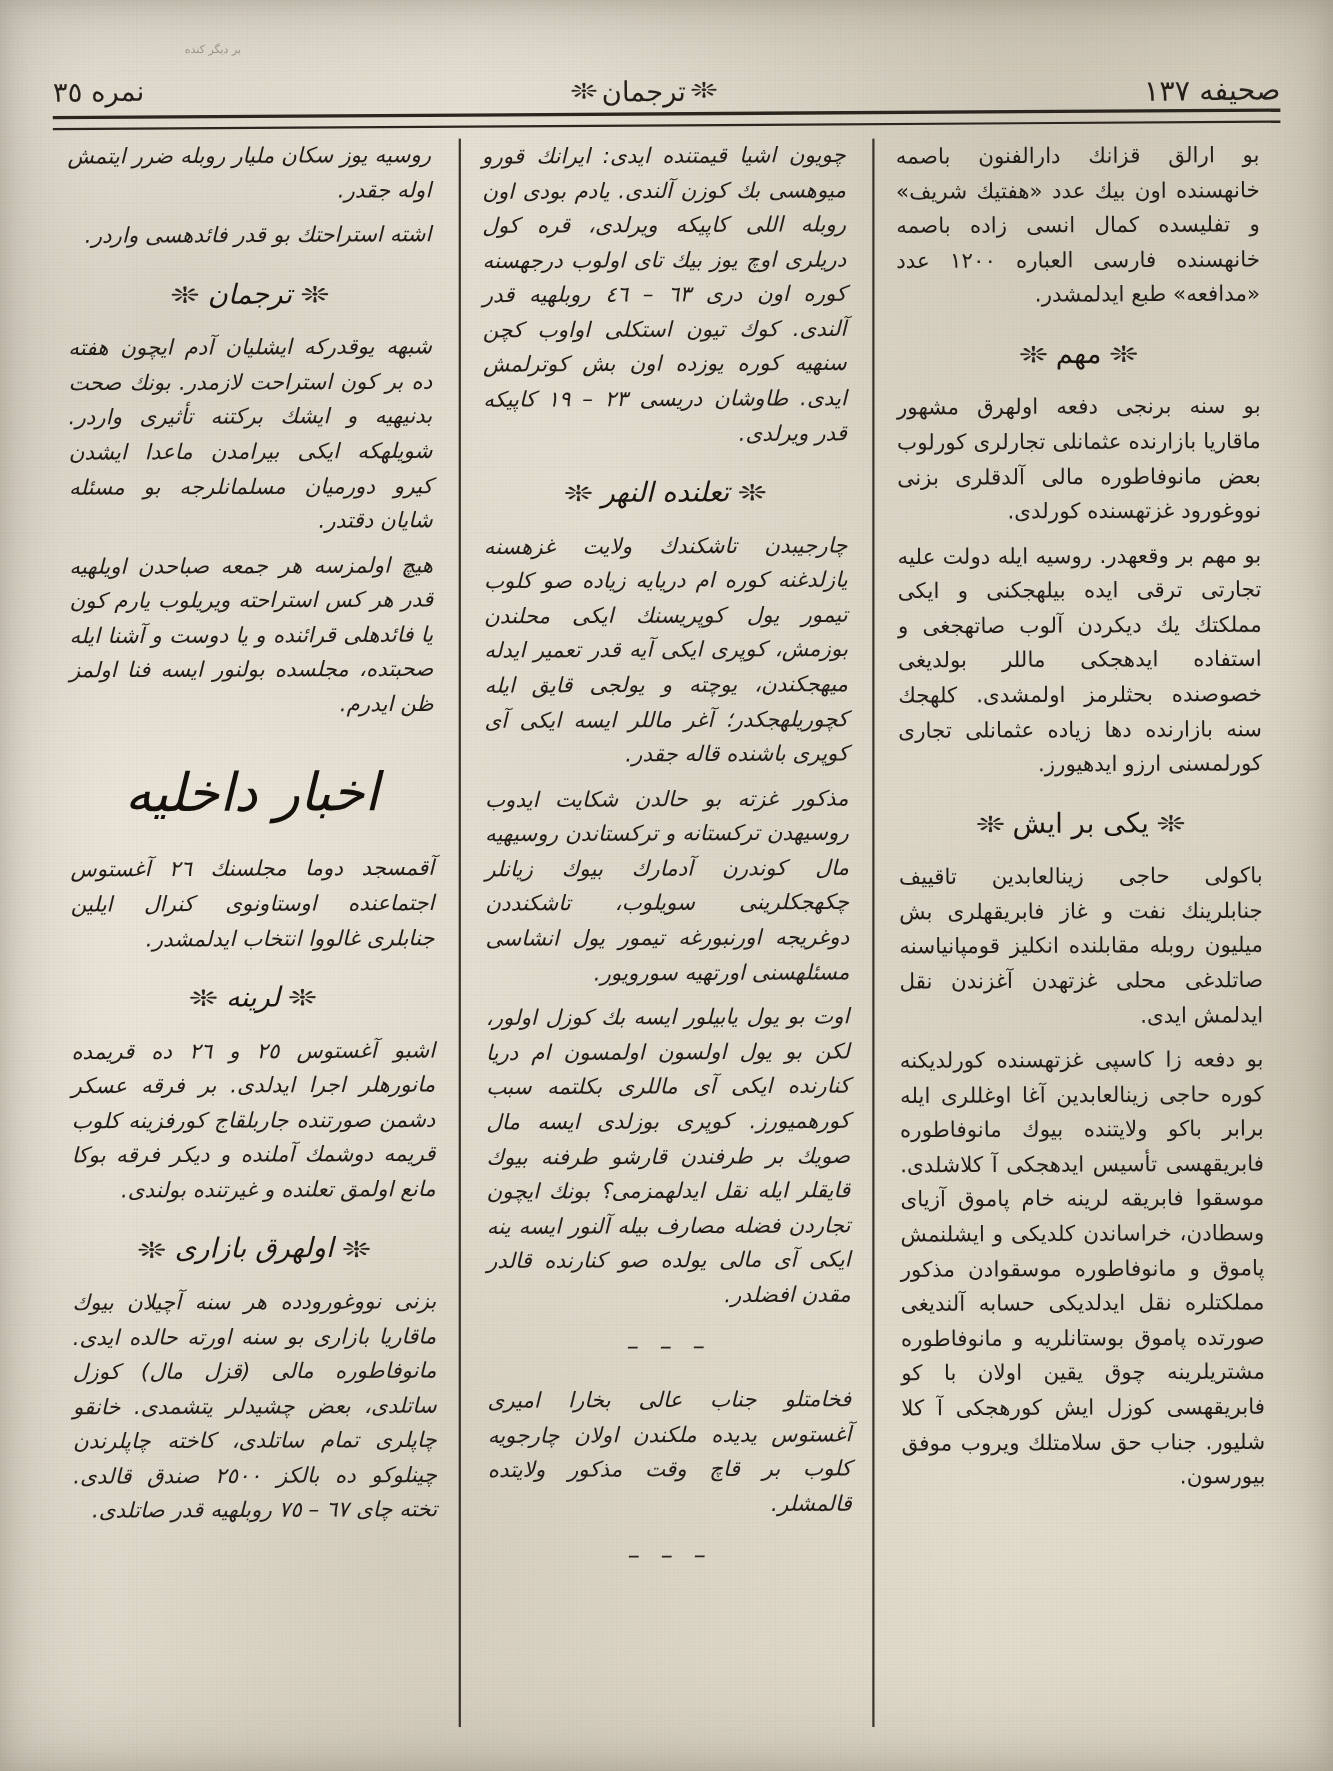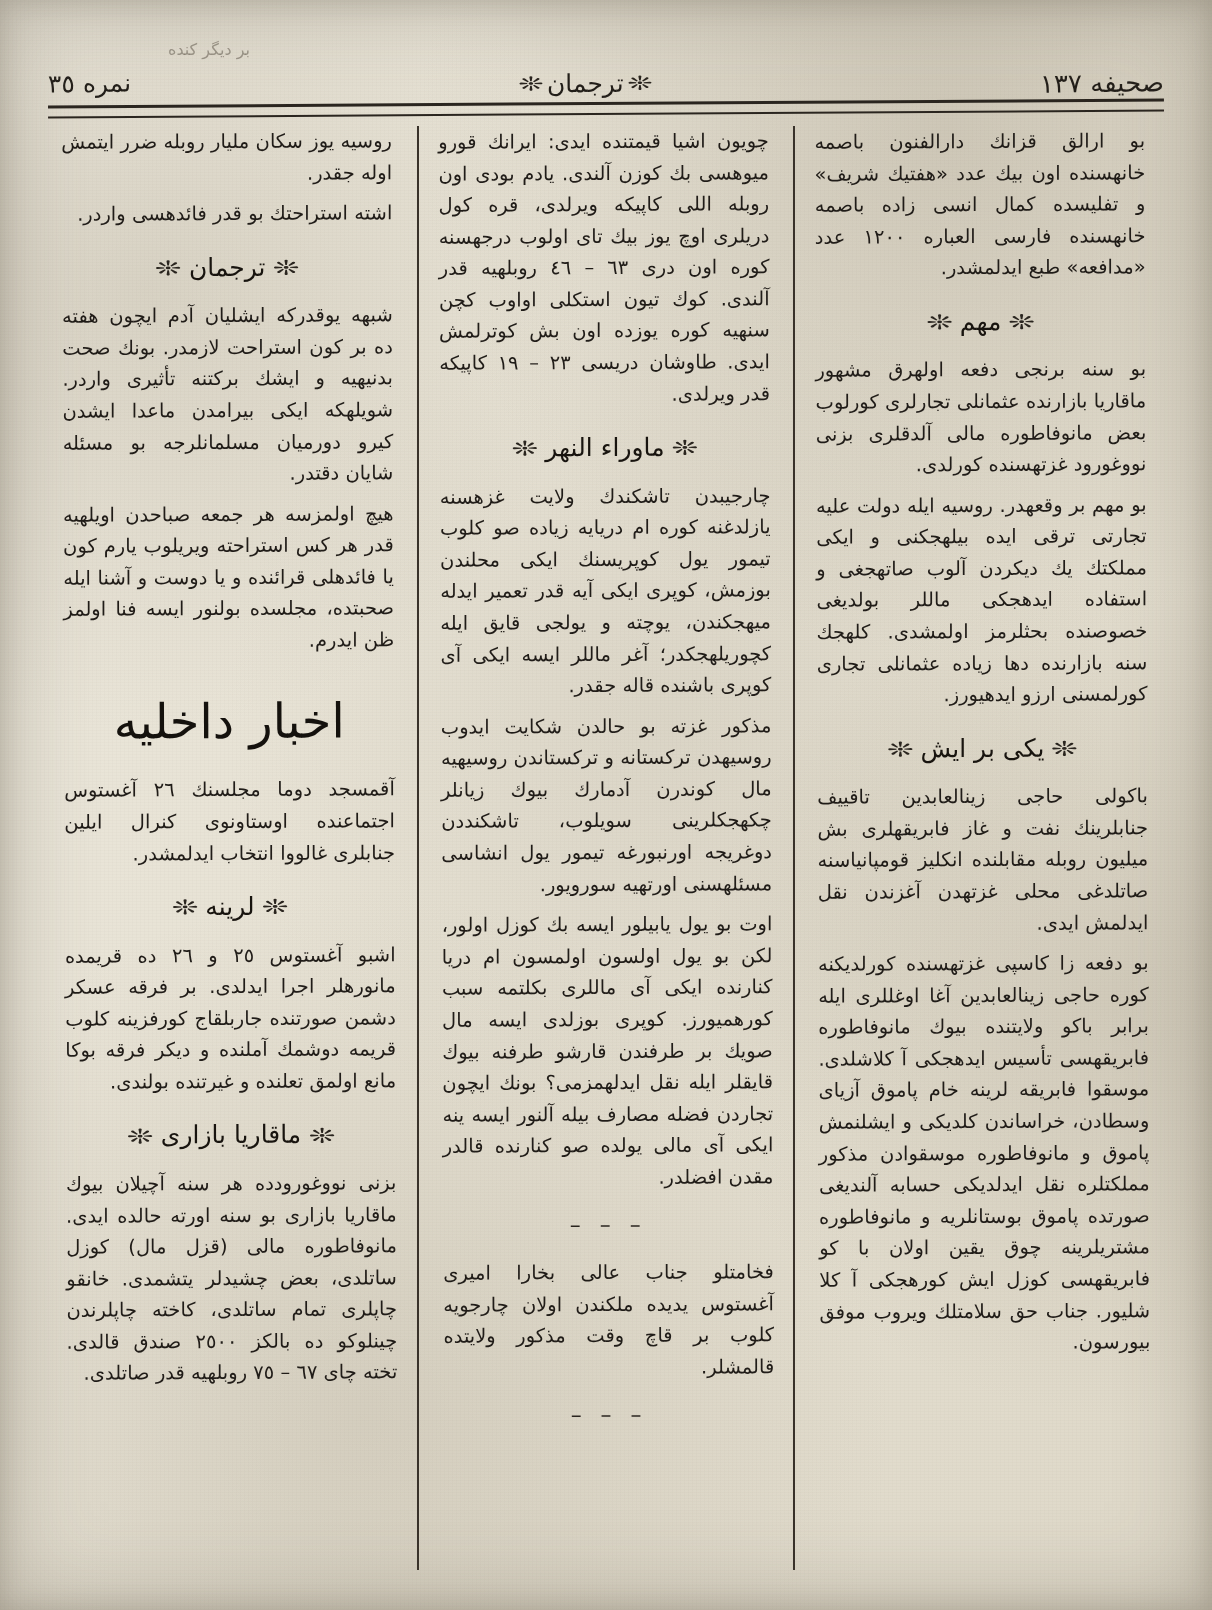--- a/index.html
+++ b/index.html
@@ -90,21 +90,21 @@
     left: 0; right: 0;
     top: 56px;
     height: 8px;
     border-top: 3px solid #2a251f;
     border-bottom: 2px solid #2a251f;
     transform: rotate(-0.35deg);
   }
   .smudge {
     position: absolute;
     color: rgba(70,62,52,0.45);
-    font-size: 16px;
+    font-size: 10px;
     letter-spacing: 3px;
     white-space: nowrap;
     pointer-events: none;
   }
 
   
   .columns {
     position: absolute;
     top: 126px;
     left: 42px;
@@ -119,20 +119,21 @@
     flex: 1 1 0;
     padding: 0 22px;
     color: #201c18;
     font-size: 19.5px;
     line-height: 1.62;
     text-align: justify;
     direction: rtl;
   }
   .col + .col {
     border-right: 2px solid #39322a;
+    font-style: italic;
   }
   .col-inner {
     transform: rotate(-0.25deg);
   }
   p.para {
     margin: 0 0 9px 0;
     text-indent: 0;
   }
 
   
@@ -214,21 +215,21 @@
         <p class="para">بو دفعه زا كاسپی غزتهسنده كورلديكنه كوره حاجی زينالعابدين آغا اوغللری ايله برابر باكو ولايتنده بيوك مانوفاطوره فابريقهسی تأسيس ايدهجكی آ كلاشلدی. موسقوا فابريقه لرينه خام پاموق آزيای وسطادن، خراساندن كلديكی و ايشلنمش پاموق و مانوفاطوره موسقوادن مذكور مملكتلره نقل ايدلديكی حسابه آلندیغی صورتده پاموق بوستانلريه و مانوفاطوره مشتريلرينه چوق يقين اولان با كو فابريقهسی كوزل ايش كورهجكی آ كلا شليور. جناب حق سلامتلك ويروب موفق بيورسون.</p>
       </div>
     </div>
 
     <div class="col">
       <div class="col-inner">
         <p class="para">چويون اشيا قيمتنده ايدی: ايرانك قورو ميوهسی بك كوزن آلندی. يادم بودی اون روبله اللی كاپيكه ويرلدی، قره كول دريلری اوچ يوز بيك تای اولوب درجهسنه كوره اون دری ٦٣ – ٤٦ روبلهيه قدر آلندی. كوك تيون استكلی اواوب كچن سنهيه كوره يوزده اون بش كوترلمش ايدی. طاوشان دريسی ٢٣ – ١٩ كاپيكه قدر ويرلدی.</p>
 
         <div class="heading">
           <span class="orn hdr-flank">❊</span>
-          <span>ماوراء النهر</span>
+          <span>تعلنده النهر</span>
           <span class="orn hdr-flank">❊</span>
         </div>
 
         <p class="para">چارجيبدن تاشكندك ولايت غزهسنه يا‌زلدغنه كوره ام دريايه زياده صو كلوب تيمور يول كوپريسنك ايكی محلندن بوز‌مش، كوپری ايكی آيه قدر تعمير ايدله ميهجكندن، يوچته و يولجی قايق ايله كچوريلهجكدر؛ آغر ماللر ايسه ايكی آی كوپری باشنده قاله جقدر.</p>
         <p class="para">مذكور غزته بو حالدن شكايت ايدوب روسيهدن تركستانه و تركستاندن روسيهيه مال كوندرن آدمارك بيوك زيانلر چكهجكلرينی سويلوب، تاشكنددن دوغريجه اورنبورغه تيمور يول انشاسی مسئلهسنی اورتهيه سورويور.</p>
         <p class="para">اوت بو يول يابيلور ايسه بك كوزل اولور، لكن بو يول اولسون اولمسون ام دريا كنارنده ايكی آی ماللری بكلتمه سبب كورهميورز. كوپری بوزلدی ايسه مال صويك بر طرفندن قارشو طرفنه بيوك قايقلر ايله نقل ايدلهمزمی؟ بونك ايچون تجاردن فضله مصارف بيله آلنور ايسه ينه ايكی آی مالی يولده صو كنارنده قالدر مقدن افضلدر.</p>
 
         <div class="divider-dashes">– – –</div>
 
         <p class="para">فخامتلو جناب عالی بخارا اميری آغستوس يدیده ملكندن اولان چارجويه كلوب بر قاچ وقت مذكور ولايتده قالمشلر.</p>
@@ -258,21 +259,21 @@
         <div class="heading">
           <span class="orn hdr-flank">❊</span>
           <span>لرينه</span>
           <span class="orn hdr-flank">❊</span>
         </div>
 
         <p class="para">اشبو آغستوس ٢٥ و ٢٦ ده قريمده مانورهلر اجرا ايدلدی. بر فرقه عسكر دشمن صورتنده جاربلقاج كورفزينه كلوب قريمه دوشمك آملنده و ديكر فرقه بوكا مانع او‌لمق تعلنده و غيرتنده بولندی.</p>
 
         <div class="heading">
           <span class="orn hdr-flank">❊</span>
-          <span>ماقاريا بازاری</span>
+          <span>اولهرق بازاری</span>
           <span class="orn hdr-flank">❊</span>
         </div>
 
         <p class="para">بزنی نووغورودده هر سنه آچيلان بيوك ماقاريا بازاری بو سنه اورته حالده ايدی. مانوفاطوره مالی (قزل مال) كوزل ساتلدی، بعض چشيدلر يتشمدی. خانقو چاپلری تمام ساتلدی، كاخته چاپلرندن چينلوكو ده بالكز ٢٥٠٠ صندق قالدی. تخته چای ٦٧ – ٧٥ روبلهيه قدر صاتلدی.</p>
       </div>
     </div>
 
   </div>
 
   <div class="edge-shade"></div>

